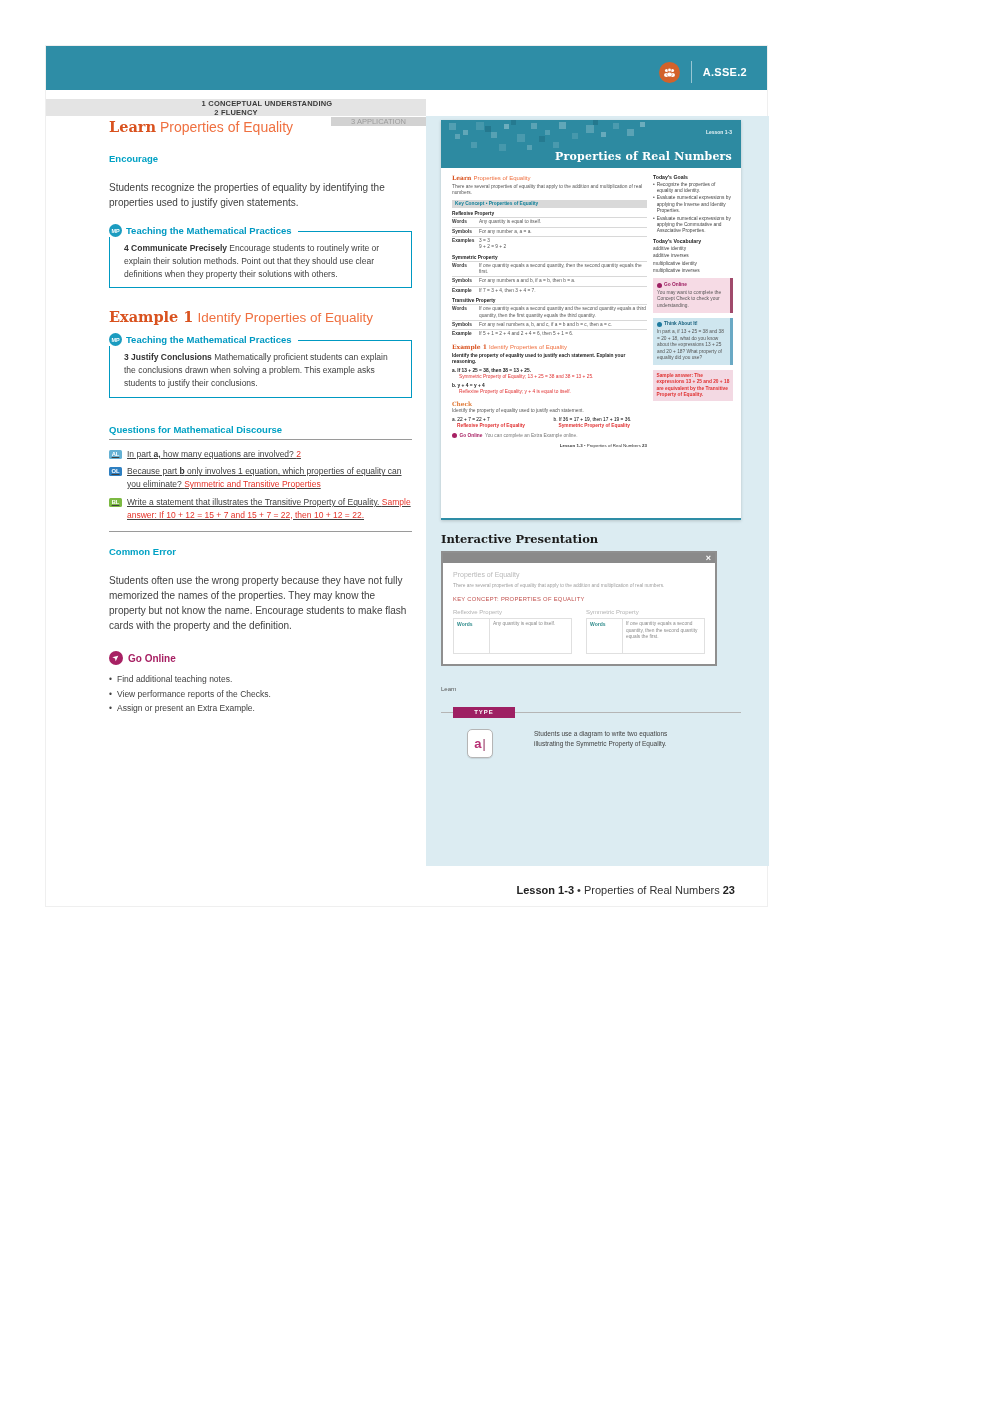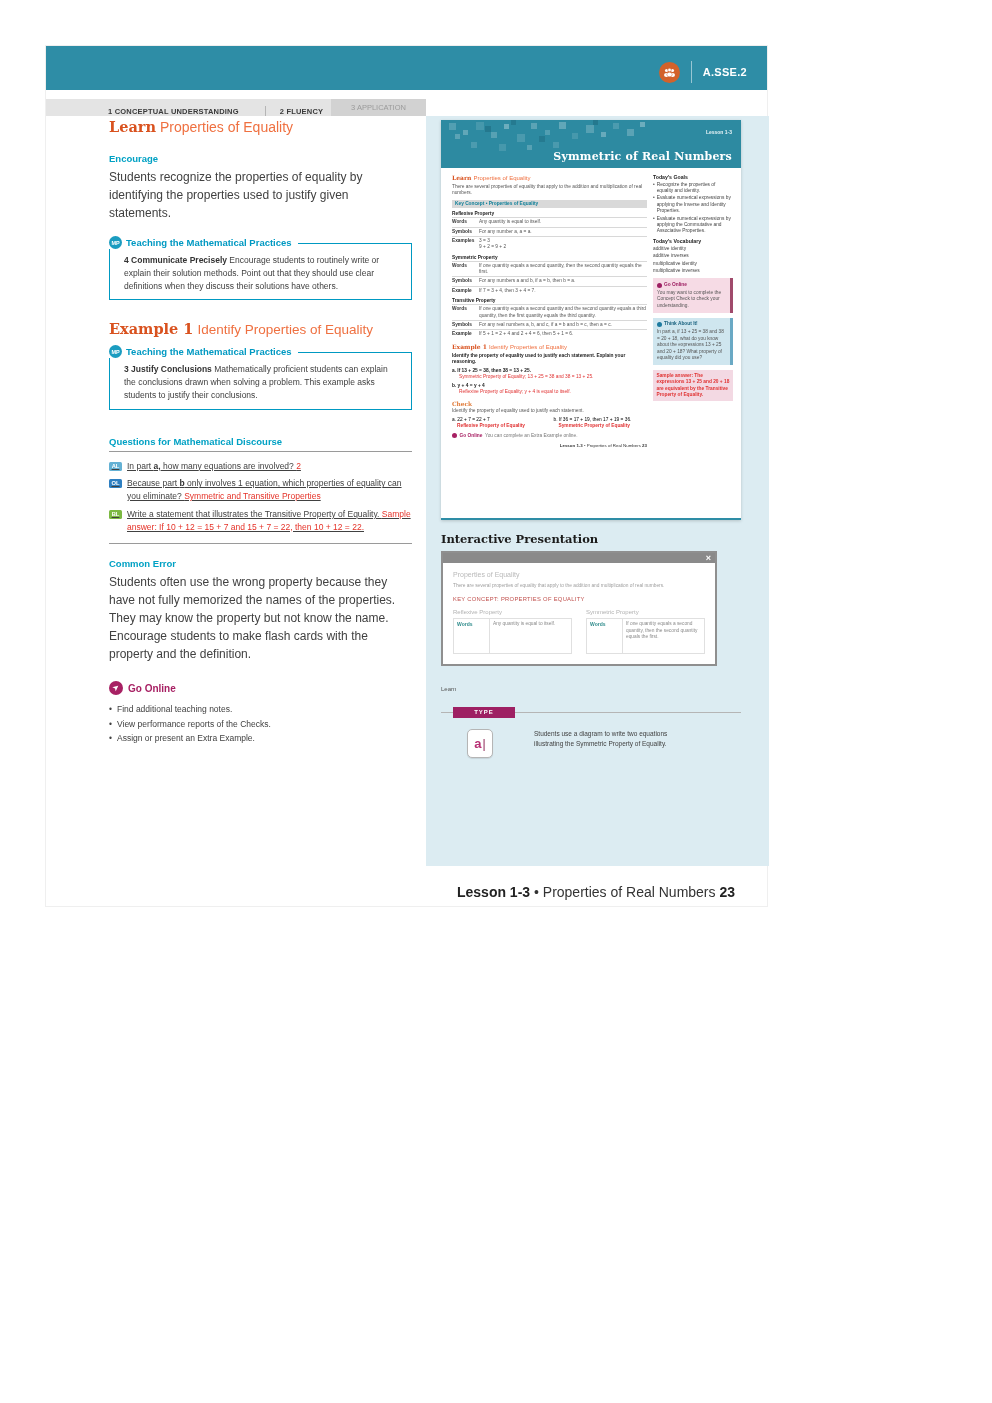--- a/index.html
+++ b/index.html
@@ -11,33 +11,33 @@
   
   .topbar { position:absolute; left:0; top:0; width:100%; height:44px; background:#2e8da6; }
   .topbar-right { position:absolute; right:20px; top:15px; display:flex; align-items:center; gap:11px; }
   .people-badge { width:21px; height:21px; border-radius:50%; background:#d2622a;
     display:flex; align-items:center; justify-content:center; }
   .topbar-div { width:1px; height:22px; background:rgba(255,255,255,.5); }
   .standard-label { color:#fff; font-size:11px; font-weight:bold; letter-spacing:.3px; }
 
   
   .tabbar { position:absolute; left:0; top:53px; width:380px; height:17px; background:#e4e4e4;
-    display:flex; align-items:flex-end; font-size:7.5px; color:#3a3a3a; }
+    display:flex; align-items:center; font-size:7.5px; color:#3a3a3a;flex-direction:column; }
   .tab { font-weight:bold; letter-spacing:.2px; white-space:nowrap; }
   .tab-sep { width:1px; height:10px; background:#b5b5b5; margin:0 14px 0 26px; }
   .tab-app { margin-left:auto; width:95px; height:17px; background:#d2d2d2; color:#9b9b9b;
     font-weight:normal; display:flex; align-items:center; justify-content:center; }
 
   
   .leftcol { position:absolute; left:63px; top:70px; width:303px; color:#414141; }
   .slab { font-family:"DejaVu Serif", serif; font-weight:bold; }
   .h-learn { margin-top:2px; font-size:14px; color:#ef7040; }
   .h-learn .slab { font-size:14.5px; color:#d9521f; margin-right:4px; }
   .teal-h { margin-top:18px; font-size:9.5px; font-weight:bold; color:#00a1c4; }
-  .body-txt { margin-top:4px; font-size:12px; line-height:1.5; color:#414141; }
+  .body-txt { margin-top:16px; font-size:10px; line-height:1.5; color:#414141; }
 
   .mp-wrap { margin-top:14px; position:relative; }
   .mp-heading { display:flex; align-items:center; gap:4px; position:relative; z-index:2;
     background:#fff; width:max-content; padding-right:6px; }
   .mp-circle { width:13px; height:13px; border-radius:50%; background:#1b9cc0; color:#fff;
     font-size:5.5px; font-weight:bold; display:flex; align-items:center; justify-content:center; flex:0 0 13px; }
   .mp-title { font-size:9.5px; font-weight:bold; color:#0099c2; }
   .mp-box { border:1.5px solid #0099c2; margin-top:-6px; padding:10px 10px 7px 14px;
     font-size:8.5px; line-height:1.5; color:#414141; }
   .mp-box b { color:#333; }
@@ -137,21 +137,21 @@
   .type-badge { position:absolute; top:-6px; left:12px; width:62px; height:11px; background:#9e2063;
     color:#fff; font-size:6px; font-weight:bold; text-align:center; line-height:11px; letter-spacing:1px; }
   .type-row { display:flex; margin-top:16px; }
   .type-icon { margin-left:26px; width:26px; height:29px; border:1px solid #b5b5b5; border-radius:5px;
     background:#fff; display:flex; align-items:center; justify-content:center; box-shadow:0 1px 1px rgba(0,0,0,.1); }
   .type-icon .a-letter { color:#b72e73; font-size:13px; font-weight:bold; }
   .type-icon .a-cursor { color:#8a2252; font-size:12px; margin-left:1px; }
   .type-text { margin-left:41px; width:145px; font-size:6.5px; color:#3f3f3f; line-height:1.55; }
 
   
-  .sheet-footer { position:absolute; top:838px; right:32px; font-size:14px; color:#333; }
+  .sheet-footer { position:absolute; top:838px; right:32px; font-size:11px; color:#333; }
   .sheet-footer b { color:#222; }
 </style>
 </head>
 <body>
 
 <div class="sheet">
 
   <div class="topbar">
     <div class="topbar-right">
       <div class="people-badge">
@@ -186,21 +186,21 @@
 
     <div class="teal-h">Encourage</div>
     <div class="body-txt">Students recognize the properties of equality by identifying the properties used to justify given statements.</div>
 
     <div class="mp-wrap">
       <div class="mp-heading">
         <span class="mp-circle">MP</span>
         <span class="mp-title">Teaching the Mathematical Practices</span>
       </div>
       <div class="mp-box">
-        <b>4 Communicate Precisely</b><span> Encourage students to routinely write or explain their solution methods. Point out that they should use clear definitions when they discuss their solutions have others.</span>
+        <b>4 Communicate Precisely</b><span> Encourage students to routinely write or explain their solution methods. Point out that they should use clear definitions when they property their solutions with others.</span>
       </div>
     </div>
 
     <div class="h-example">
       <span class="slab">Example 1</span><span>Identify Properties of Equality</span>
     </div>
 
     <div class="mp-wrap" style="margin-top:8px">
       <div class="mp-heading">
         <span class="mp-circle">MP</span>
@@ -282,21 +282,21 @@
               <rect x="14" y="14" width="5" height="5" opacity=".22"></rect>
           </g>
           <g fill="#14566b">
             <rect x="44" y="6" width="6" height="6" opacity=".35"></rect>
               <rect x="98" y="16" width="6" height="6" opacity=".3"></rect>
             <rect x="152" y="0" width="5" height="5" opacity=".35"></rect>
               <rect x="70" y="0" width="5" height="5" opacity=".3"></rect>
           </g>
         </svg>
         <span class="mini-lesson-tag">Lesson 1-3</span>
-        <span class="mini-title">Symmetric of Real Numbers</span>
+        <span class="mini-title">Properties of Real Numbers</span>
       </div>
 
       <div class="mini-body">
         <div class="mini-main">
           <div class="m-learn">
             <span class="slab">Learn</span><span>Properties of Equality</span>
           </div>
           <div class="m-p">There are several properties of equality that apply to the addition and multiplication of real numbers.</div>
           <div class="kc-bar">Key Concept • Properties of Equality</div>
 

